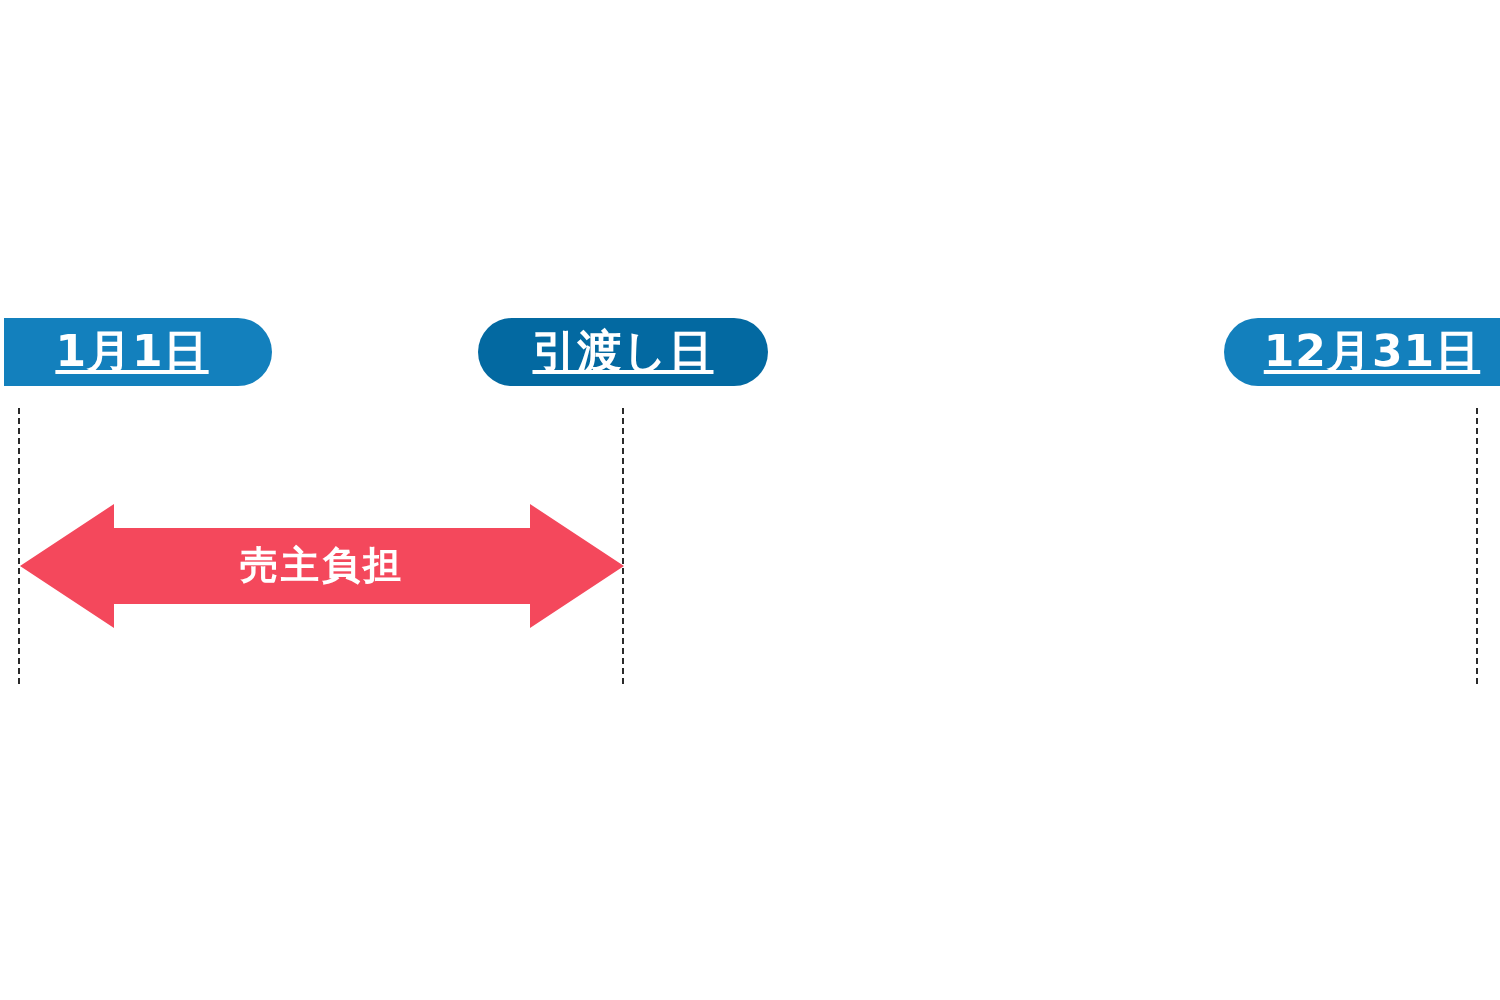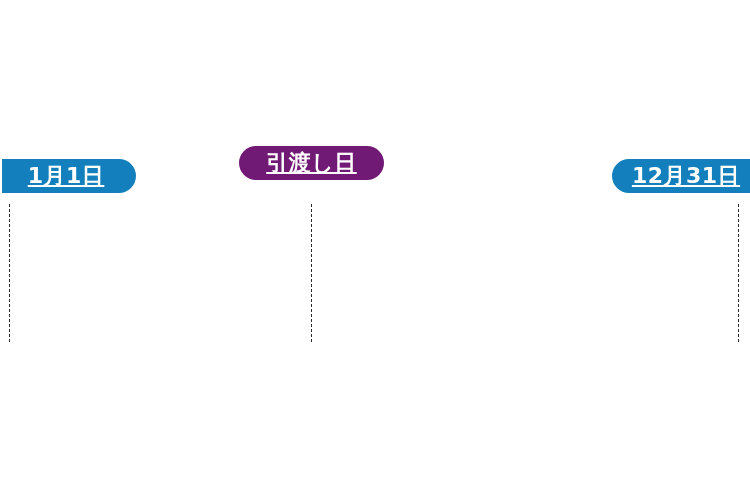--- a/index.html
+++ b/index.html
@@ -50,23 +50,23 @@
   #date-pill-start {
     left: 2px;
     top: 159px;
     width: 134px;
     background: #1380bd;
     border-radius: 0 21px 21px 0;
     padding-right: 6px;
   }
   #date-pill-middle {
     left: 239px;
-    top: 146px;
+    top: 159px;
     width: 145px;
-    background: #701a75;
+    background: #0369a1;
     border-radius: 21px;
   }
   #date-pill-end {
     left: 612px;
     top: 159px;
     width: 140px;
     background: #1380bd;
     border-radius: 21px 0 0 21px;
     padding-left: 8px;
   }
@@ -111,15 +111,21 @@
   <div class="guide-line" id="guide-line-start"></div>
   <div class="guide-line" id="guide-line-middle"></div>
   <div class="guide-line" id="guide-line-end"></div>
 
   <div class="date-pill" id="date-pill-start">1月1日</div>
 
   <div class="date-pill" id="date-pill-middle">引渡し日</div>
 
   <div class="date-pill" id="date-pill-end">12月31日</div>
 
+  <div class="arrow-band" id="arrow-seller">
+    <svg viewBox="0 0 302 66" preserveAspectRatio="none">
+      <polygon points="0,33 47,2 47,14 255,14 255,2 302,33 255,64 255,52 47,52 47,64" fill="#f4485c"></polygon>
+    </svg>
+    <span class="arrow-label">売主負担</span>
+  </div>
 
 
 </div>
 
 </body></html>

